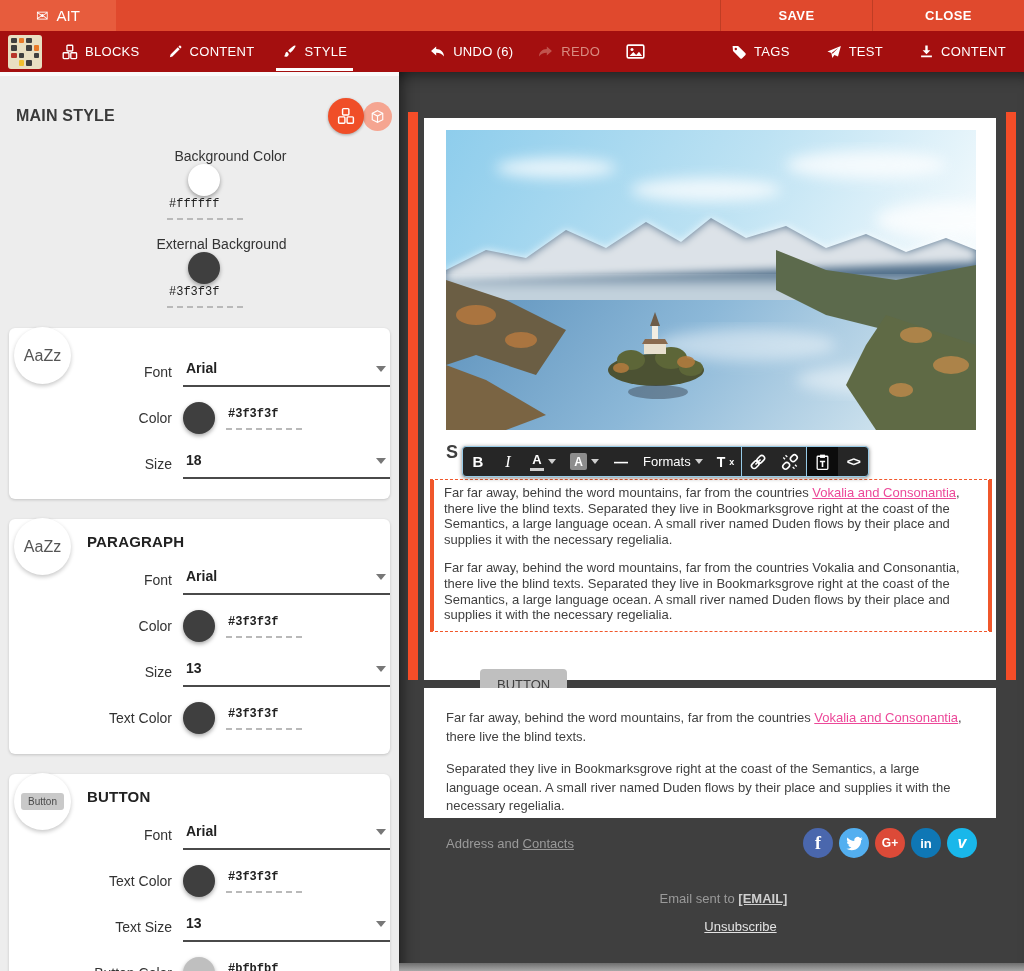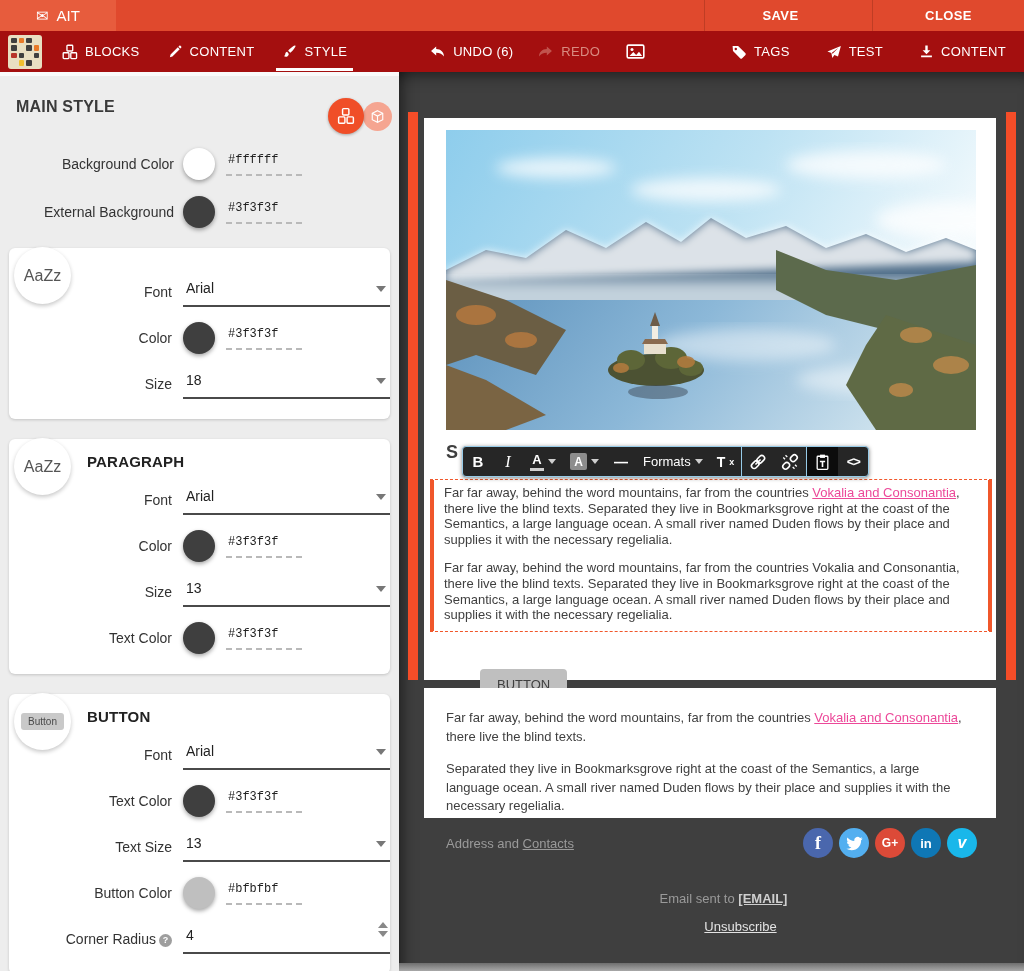--- a/index.html
+++ b/index.html
@@ -4,58 +4,58 @@
 <style>
   * { box-sizing: border-box; margin: 0; padding: 0; }
   html,body { width:1024px; height:971px; }
   body { font-family:"Liberation Sans", sans-serif; background:#ededed; position:relative; overflow:hidden; }
 
   
   .topbar { position:absolute; top:0; left:0; width:1024px; height:31px; background:#e0492d; display:flex; align-items:stretch; z-index:20; }
   .brand { width:116px; background:#e75c3d; color:#fff; display:flex; align-items:center; justify-content:center; gap:8px; font-size:15px; }
   .brand .env { font-size:15px; line-height:1; }
   .topbar-spacer { flex:1; }
-  .topbar-btn { width:152px; border-left:1px solid #bf3d24; color:#fff; font-weight:bold; font-size:13px; display:flex; align-items:center; justify-content:center; letter-spacing:.4px; cursor:pointer;margin-left:16px; }
+  .topbar-btn { width:152px; border-left:1px solid #bf3d24; color:#fff; font-weight:bold; font-size:13px; display:flex; align-items:center; justify-content:center; letter-spacing:.4px; cursor:pointer; }
 
   
   .navbar { position:absolute; top:31px; left:0; width:1024px; height:41px; background:#a40f0f; display:flex; align-items:center; color:#fff; z-index:19; }
   .logo { margin-left:8px; width:34px; height:34px; background:#e9dfc2; border-radius:3px; display:grid; grid-template-columns:repeat(4,1fr); grid-template-rows:repeat(4,1fr); gap:2px; padding:3px; flex:none; cursor:pointer; }
   .logo i { display:block; border-radius:1px; }
   .nav-item { position:relative; height:100%; display:flex; align-items:center; gap:7px; font-weight:normal; font-size:13px; letter-spacing:.3px; cursor:pointer; white-space:nowrap; }
   .nav-item svg { display:block; }
   .nav-item.active::after { content:""; position:absolute; left:-6px; right:-6px; bottom:1px; height:3px; background:#fff; }
   .nav-item.dim { color:#d98b80; }
   .nav-item.dim svg { opacity:.55; }
   .nav-spacer { flex:1; }
 
   
   .panel { position:absolute; top:72px; left:0; width:399px; height:899px; background:#ededed; border-top:4px solid #fafafa; overflow:hidden; }
-  .panel-head { display:flex; justify-content:space-between; padding:22px 7px 6px 16px; }
+  .panel-head { display:flex; align-items:center; justify-content:space-between; padding:22px 7px 6px 16px; }
   .panel-title { font-size:16px; font-weight:bold; color:#3a3a3a; letter-spacing:.2px; }
   .mode-toggle { position:relative; width:64px; height:36px; }
   .mode-circle { position:absolute; border-radius:50%; display:flex; align-items:center; justify-content:center; cursor:pointer; }
   .mode-circle.inactive { right:0; top:4px; width:29px; height:29px; background:#f5a591; }
   .mode-circle.active { left:0; top:0; width:36px; height:36px; background:#f04e28; box-shadow:0 1px 3px rgba(0,0,0,.3); }
 
-  .swatch-row { display:flex; align-items:center; margin:8px 0 16px 0; }
+  .swatch-row { display:flex; align-items:center; margin:8px 0 16px 0;flex-direction:column; }
   .swatch-label { width:174px; text-align:right; font-size:14px; color:#333; }
   .swatch { width:32px; height:32px; border-radius:50%; margin-left:9px; box-shadow:0 2px 4px rgba(0,0,0,.35); flex:none; cursor:pointer; }
   .swatch.white { background:#ffffff; }
   .swatch.dark  { background:#3f3f3f; }
   .swatch.gray  { background:#bfbfbf; }
   .hexfield { margin-left:11px; font-family:"Liberation Mono","DejaVu Sans Mono",monospace; font-size:12px; color:#222; border-bottom:2px dashed #b9b9b9; padding:1px 4px 7px 2px; width:76px; cursor:text; }
 
   .card { position:relative; background:#fff; border-radius:6px; margin:20px 9px 0 9px; box-shadow:0 1px 3px rgba(0,0,0,.18); padding:14px 0 20px 16px; }
   .badge { position:absolute; left:5px; top:-1px; width:57px; height:57px; border-radius:50%; background:#fff; box-shadow:0 2px 4px rgba(0,0,0,.22); display:flex; align-items:center; justify-content:center; font-size:16px; color:#555; overflow:hidden; }
   .badge .mini-btn { background:#c9c9c9; border-radius:3px; padding:3px 7px; font-size:10px; color:#4a4a4a; }
   .card-heading { margin-left:62px; font-size:15px; font-weight:bold; color:#222; letter-spacing:.2px; }
   .field-row { display:flex; align-items:center; margin-top:15px; }
   .field-label { width:158px; text-align:right; font-size:14px; color:#333; padding-right:11px; flex:none; }
   .qmark { display:inline-flex; width:13px; height:13px; border-radius:50%; background:#9e9e9e; color:#fff; font-size:9px; align-items:center; justify-content:center; vertical-align:1px; margin-left:3px; font-weight:bold; }
-  .field { flex:1; position:relative; }
+  .field { flex:1; position:relative;font-weight:bold; }
   .select-field { border-bottom:2px solid #4a4a4a; padding:3px 18px 9px 3px; font-size:14px; color:#222; cursor:pointer; }
   .caret { position:absolute; right:4px; top:9px; width:0; height:0; border-left:5px solid transparent; border-right:5px solid transparent; border-top:6px solid #777; }
   .color-field { display:flex; align-items:center; }
   .color-field .swatch { margin-left:0; }
   .spin { position:absolute; right:2px; top:-2px; display:flex; flex-direction:column; gap:3px; cursor:pointer; }
   .spin i { width:0; height:0; border-left:5px solid transparent; border-right:5px solid transparent; display:block; }
   .spin .up { border-bottom:6px solid #888; }
   .spin .dn { border-top:6px solid #888; }
 
   

